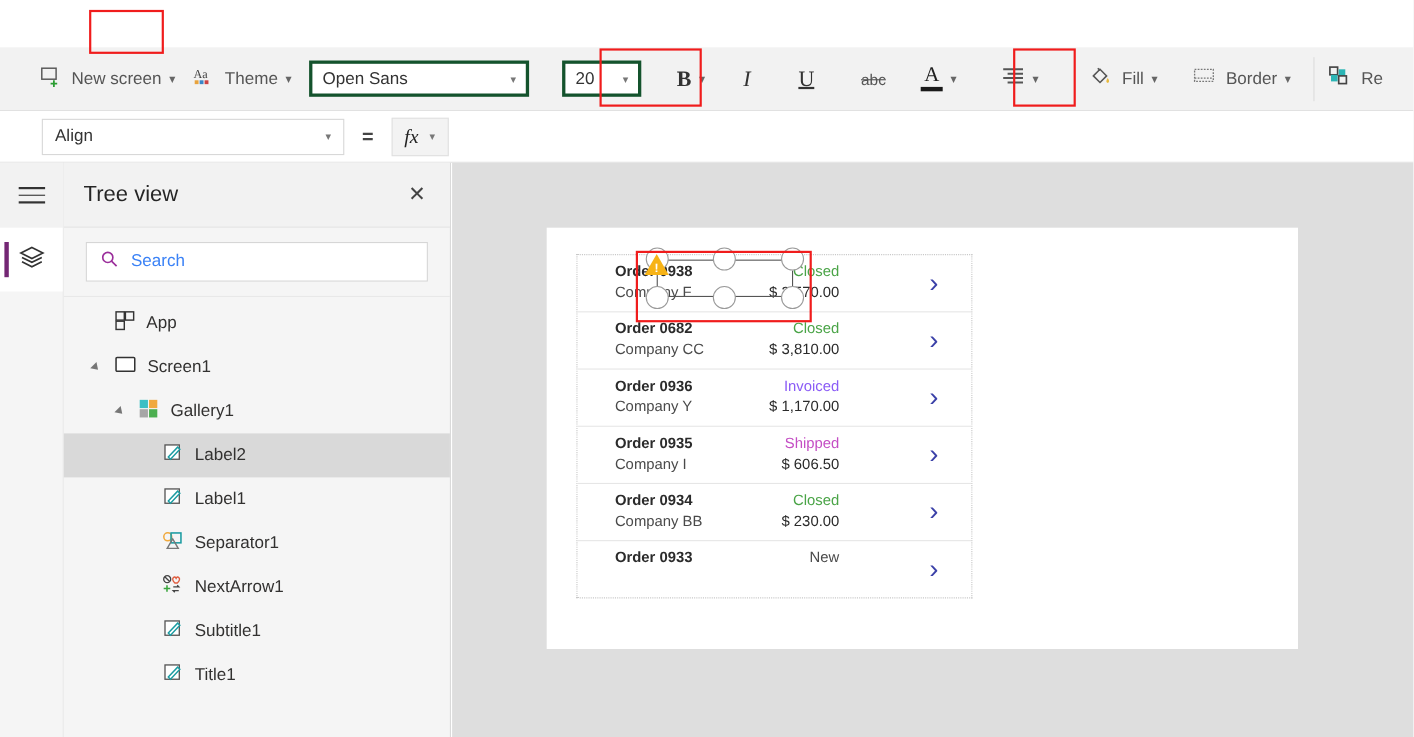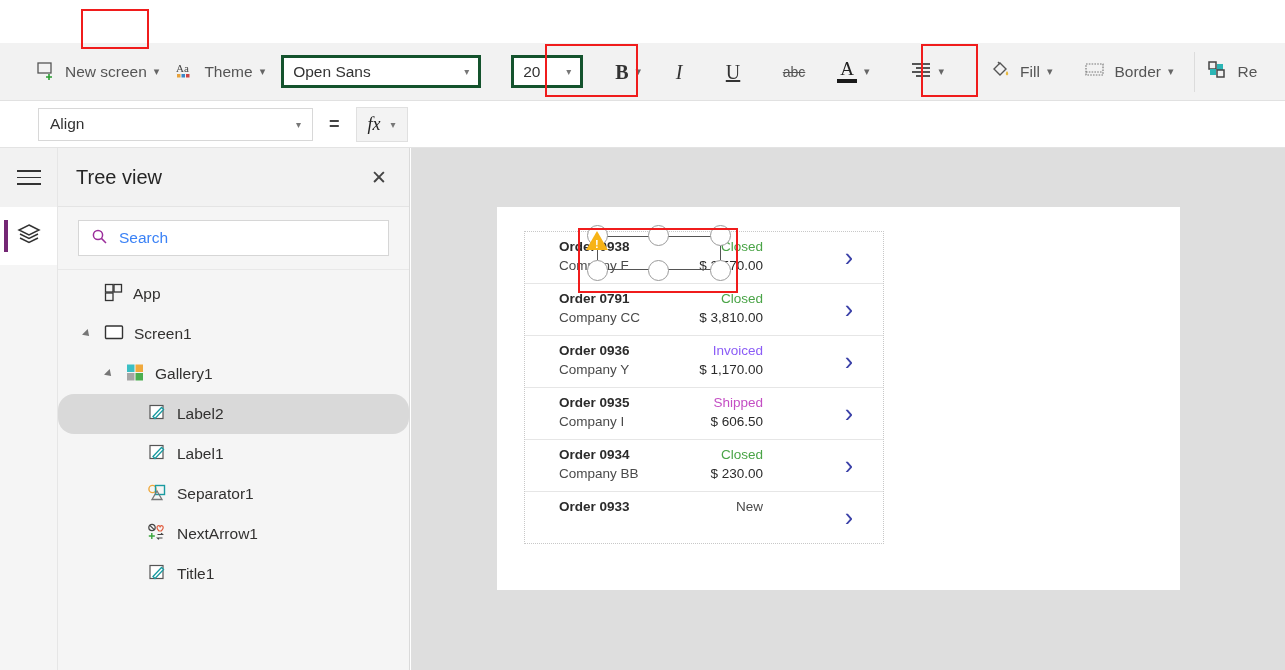--- a/index.html
+++ b/index.html
@@ -121,21 +121,21 @@
   .search-box {
     flex: 1; height: 36px; background: #ffffff; border: 1px solid #d6d6d6;
     display: flex; align-items: center; padding: 0 12px; gap: 11px;
   }
   .search-ph { font-size: 15.5px; color: #3b82f6; }
   .tree-list { padding-top: 4px; }
   .tnode {
     height: 40px; display: flex; align-items: center;
     font-size: 15.5px; color: #323130; gap: 10px;
   }
-  .tnode.sel { background: #d9d9d9; border-radius: 16px; }
+  .tnode.sel { background: #d9d9d9; }
   .tw { width: 14px; display: flex; align-items: center; justify-content: center; }
   .caret {
     width: 0; height: 0; border-left: 6px solid #767676;
     border-top: 4.5px solid transparent; border-bottom: 4.5px solid transparent;
     transform: rotate(45deg); transform-origin: center;
   }
 
   
   .canvas {
     position: absolute; left: 411px; top: 148px; width: 874px; height: 522px;
@@ -437,20 +437,30 @@
             <circle cx="4" cy="4.5" r="3.2" fill="none" stroke="#444" stroke-width="1.2"></circle>
             <path d="M1.8 2.3 L6.2 6.7" stroke="#444" stroke-width="1.2"></path>
             <path d="M11 8 q-3 -3 -1.5 -4.8 q1.5 -1.6 2.6 0.6 q1.1 -2.2 2.6 -0.6 q1.5 1.8 -1.5 4.8 z" fill="none" stroke="#e05c3e" stroke-width="1.2"></path>
             <path d="M3.8 10 v6 M0.8 13 h6" stroke="#3aa53d" stroke-width="1.4"></path>
             <path d="M9.5 11.5 h5 l-1.4 -1.4 M14.5 15 h-5 l1.4 1.4" fill="none" stroke="#444" stroke-width="1.2"></path>
           </svg>
         </span>
         <span>NextArrow1</span>
       </div>
 
+      <div class="tnode" style="padding-left:66px;">
+        <span class="tw"></span>
+        <span>
+          <svg width="19" height="19" viewBox="0 0 19 19">
+            <rect x="2" y="2.5" width="13" height="13" fill="#fff" stroke="#555" stroke-width="1.2"></rect>
+            <path d="M5 13.5 L13.5 4.5 L15.5 6.5 L7 15.5 Z" fill="#fff" stroke="#1a9ba1" stroke-width="1.3"></path>
+          </svg>
+        </span>
+        <span>Subtitle1</span>
+      </div>
 
       <div class="tnode" style="padding-left:66px;">
         <span class="tw"></span>
         <span>
           <svg width="19" height="19" viewBox="0 0 19 19">
             <rect x="2" y="2.5" width="13" height="13" fill="#fff" stroke="#555" stroke-width="1.2"></rect>
             <path d="M5 13.5 L13.5 4.5 L15.5 6.5 L7 15.5 Z" fill="#fff" stroke="#1a9ba1" stroke-width="1.3"></path>
           </svg>
         </span>
         <span>Title1</span>
@@ -465,21 +475,21 @@
 
         <div class="grow">
           <span class="title">Order 0938</span>
           <span class="subtitle">Company F</span>
           <span class="status" style="color:#4aa447;">Closed</span>
           <span class="amount">$ 2,570.00</span>
           <span class="arrow">›</span>
         </div>
 
         <div class="grow">
-          <span class="title">Order 0791</span>
+          <span class="title">Order 0682</span>
           <span class="subtitle">Company CC</span>
           <span class="status" style="color:#4aa447;">Closed</span>
           <span class="amount">$ 3,810.00</span>
           <span class="arrow">›</span>
         </div>
 
         <div class="grow">
           <span class="title">Order 0936</span>
           <span class="subtitle">Company Y</span>
           <span class="status" style="color:#8b5cf6;">Invoiced</span>

